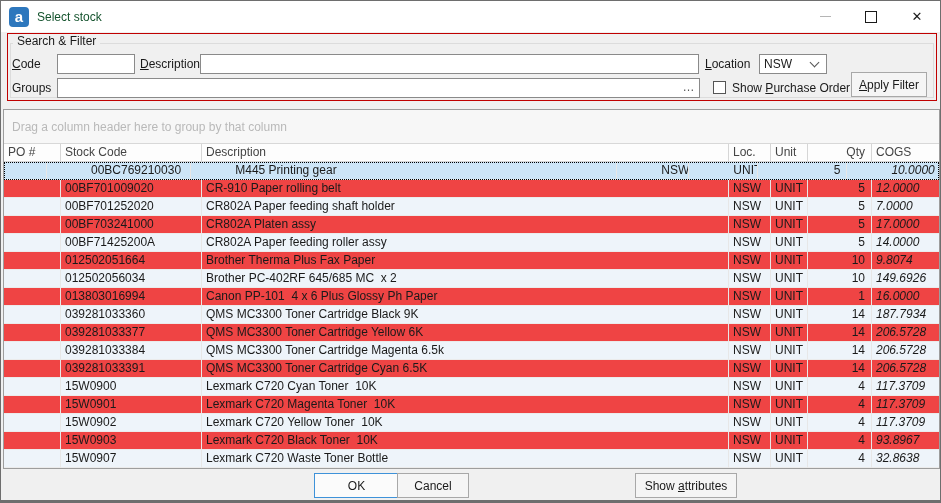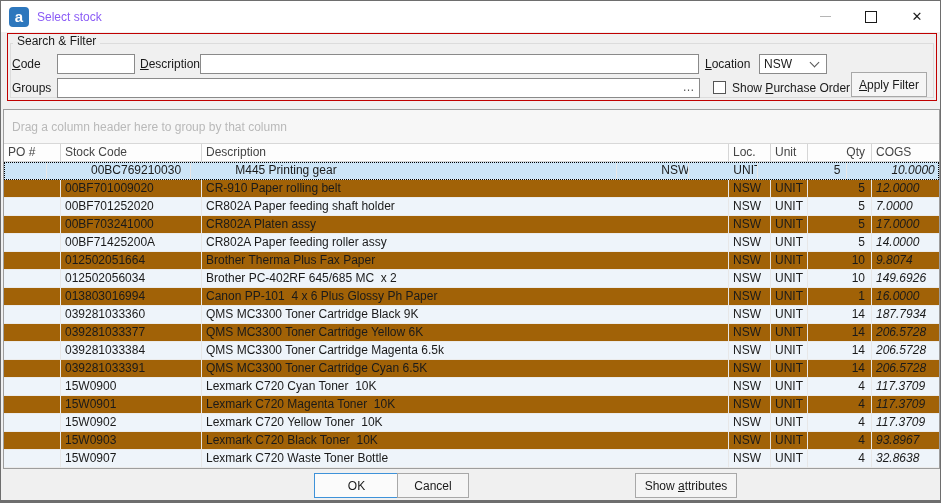--- a/index.html
+++ b/index.html
@@ -2,21 +2,21 @@
 <html><head>
 <meta charset="utf-8">
 <style>
   html,body{margin:0;padding:0;background:#d8d8d8;font-family:"Liberation Sans",sans-serif;}
   .window{position:relative;width:941px;height:503px;box-sizing:border-box;background:#f0f0f0;
           border:1px solid #6e6e6e;border-bottom:3px solid #6e6e6e;font-size:12px;color:#1a1a1a;overflow:hidden;}
   
   .titlebar{position:absolute;left:0;top:0;right:0;height:31px;background:#ffffff;display:flex;align-items:center;}
   .appicon{width:20px;height:20px;margin-left:8px;border-radius:4px;background:#2d77bd;color:#fff;
            font-weight:bold;font-size:15px;line-height:19px;text-align:center;}
-  .wtitle{margin-left:8px;font-size:12px;color:#8b5cf6;}
+  .wtitle{margin-left:8px;font-size:12px;color:#14532d;}
   .wctrls{margin-left:auto;display:flex;height:31px;}
   .wbtn{width:46px;height:31px;display:flex;align-items:center;justify-content:center;cursor:default;}
   .minglyph{width:11px;height:0;border-top:1px solid #b5b5b5;}
   .maxglyph{width:10px;height:10px;border:1px solid #1a1a1a;}
   .closeglyph{font-size:13px;color:#1a1a1a;line-height:13px;}
   
   .redbox{position:absolute;left:6px;top:32px;width:930px;height:68px;box-sizing:border-box;
           border:1px solid #c00000;background:#f0f0f0;}
   .fsline{position:absolute;left:2px;right:2px;top:9px;bottom:2px;border:1px solid #dcdcdc;}
   .legend{position:absolute;left:5px;top:0;background:#f0f0f0;padding:0 4px;color:#1a1a1a;}
@@ -32,21 +32,21 @@
   .groupswrap{position:absolute;box-sizing:border-box;height:20px;border:1px solid #8a8a8a;background:#fff;display:flex;}
   .groupswrap input{flex:1;border:none;outline:none;font-family:"Liberation Sans",sans-serif;font-size:12px;padding:0 3px;background:transparent;}
   .ellipsis{width:20px;text-align:center;color:#555;line-height:17px;cursor:default;letter-spacing:1px;}
   .checkbox{position:absolute;width:13px;height:13px;box-sizing:border-box;border:1px solid #555;background:#fff;}
   .btn{position:absolute;box-sizing:border-box;border:1px solid #a8a8a8;background:#f5f5f5;
        font-family:Liberation Sans, sans-serif;font-size:12px;color:#1a1a1a;
        display:flex;align-items:center;justify-content:center;cursor:default;}
   .btn.default{border-color:#3e92d9;background:#fbfbfb;}
   
   .gridwrap{position:absolute;left:2px;top:108px;width:937px;height:360px;box-sizing:border-box;
-            border:1px solid #9d9d9d;background:#a16207;overflow:hidden;}
+            border:1px solid #9d9d9d;background:#ef4444;overflow:hidden;}
   .grouphint{height:34px;box-sizing:border-box;background:#f7f7f7;border-bottom:1px solid #d8d8d8;
              color:#b9b9b9;display:flex;align-items:center;padding-left:8px;}
   .ghead,.grow{display:flex;height:18px;box-sizing:border-box;}
   .ghead{background:#fdfdfd;color:#454545;}
   .hcell{box-sizing:border-box;border-right:1px solid #d6d6d6;border-bottom:1px solid #d6d6d6;
          padding:0 0 0 4px;line-height:17px;overflow:hidden;white-space:pre;cursor:default;}
   .gcell{box-sizing:border-box;border-right:1px solid #e7e7e7;border-bottom:1px solid #ebebeb;
          padding:0 0 0 4px;line-height:17px;overflow:hidden;white-space:pre;}
   .c-po{width:57px;}.c-code{width:141px;}.c-desc{width:527px;}.c-loc{width:42px;}
   .c-unit{width:37px;}.c-qty{width:64px;text-align:right;padding-right:6px;}

